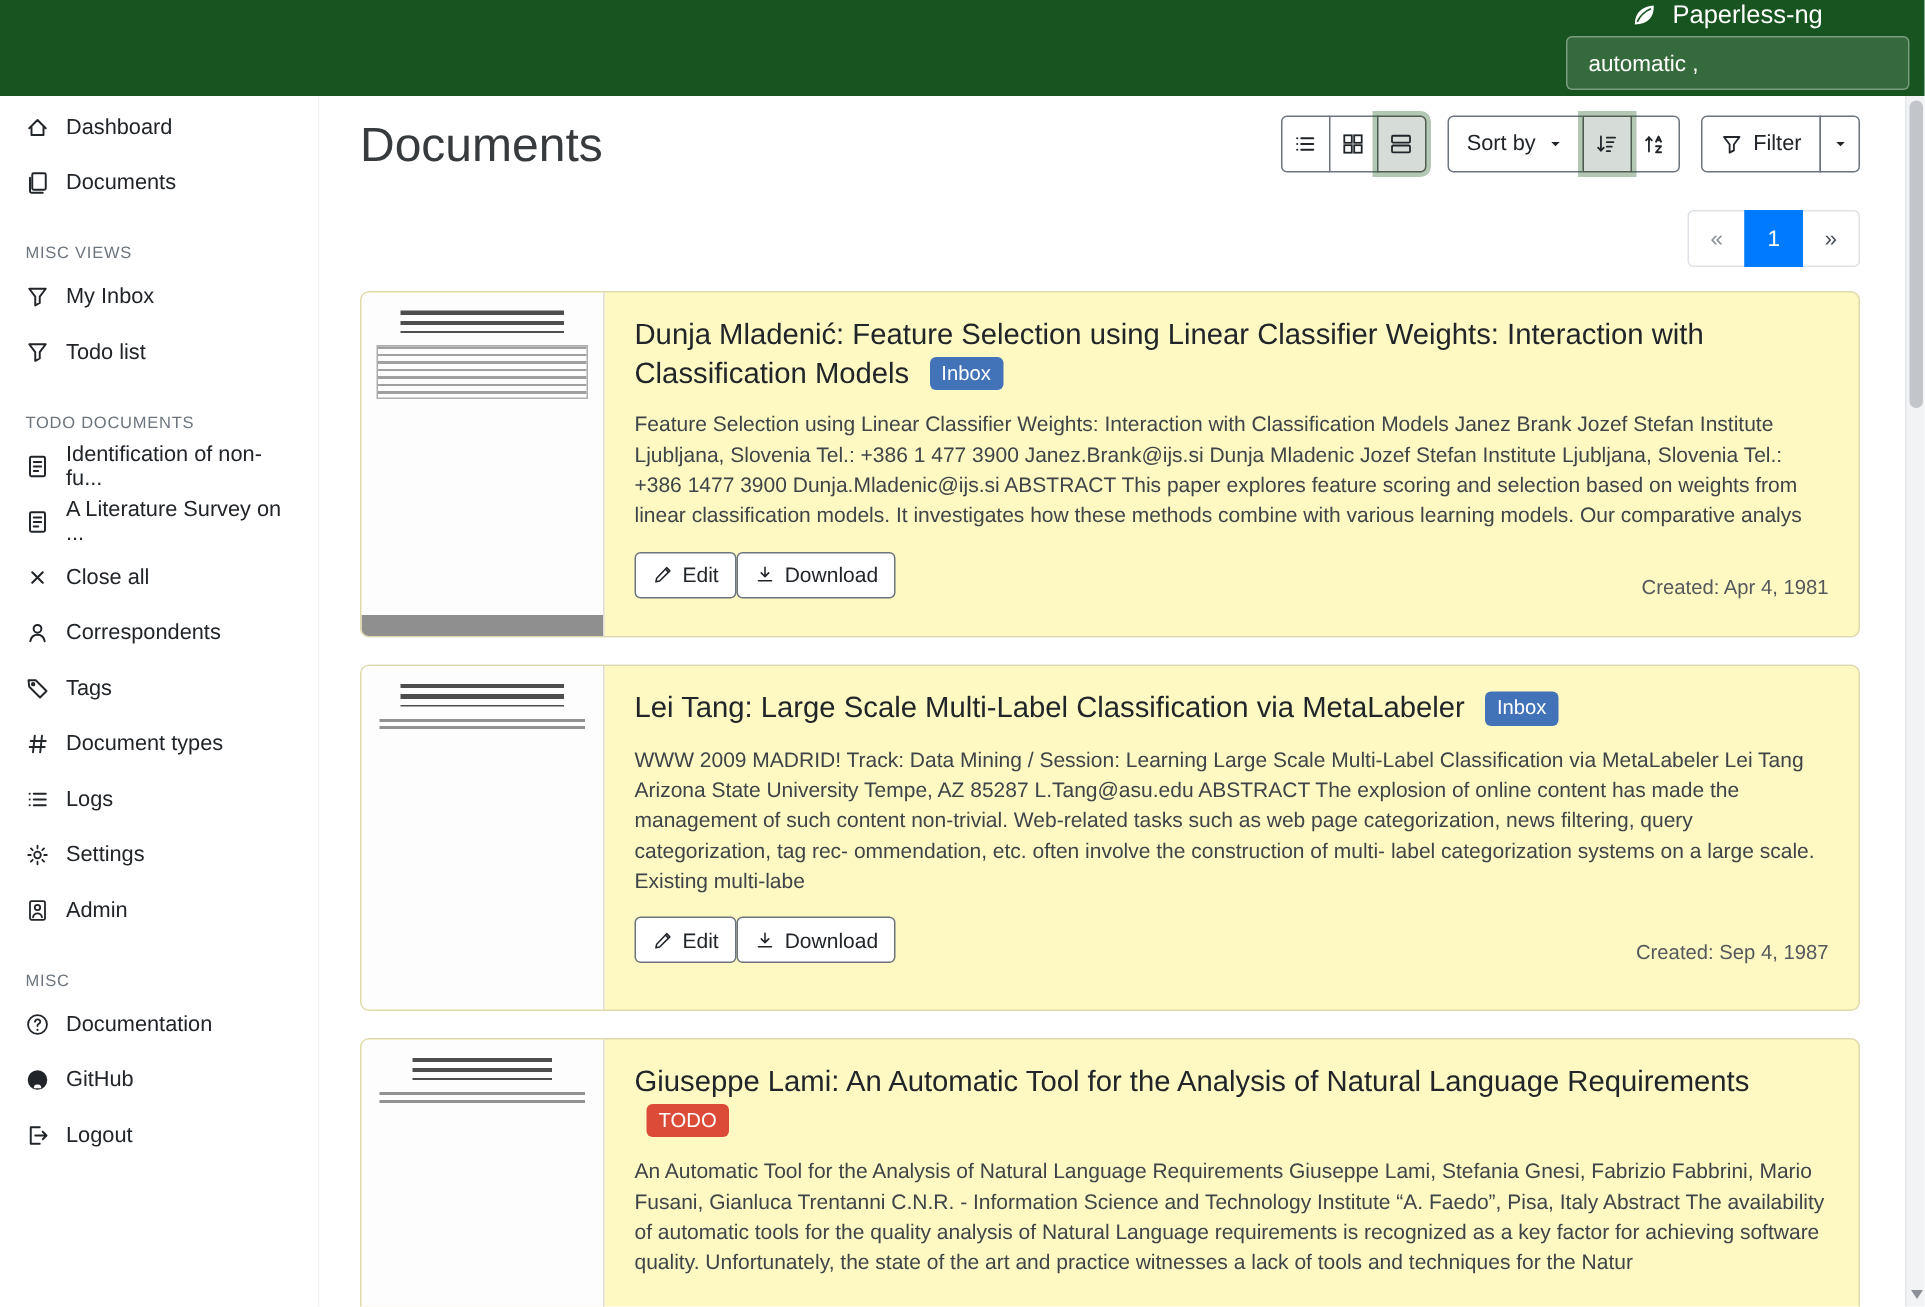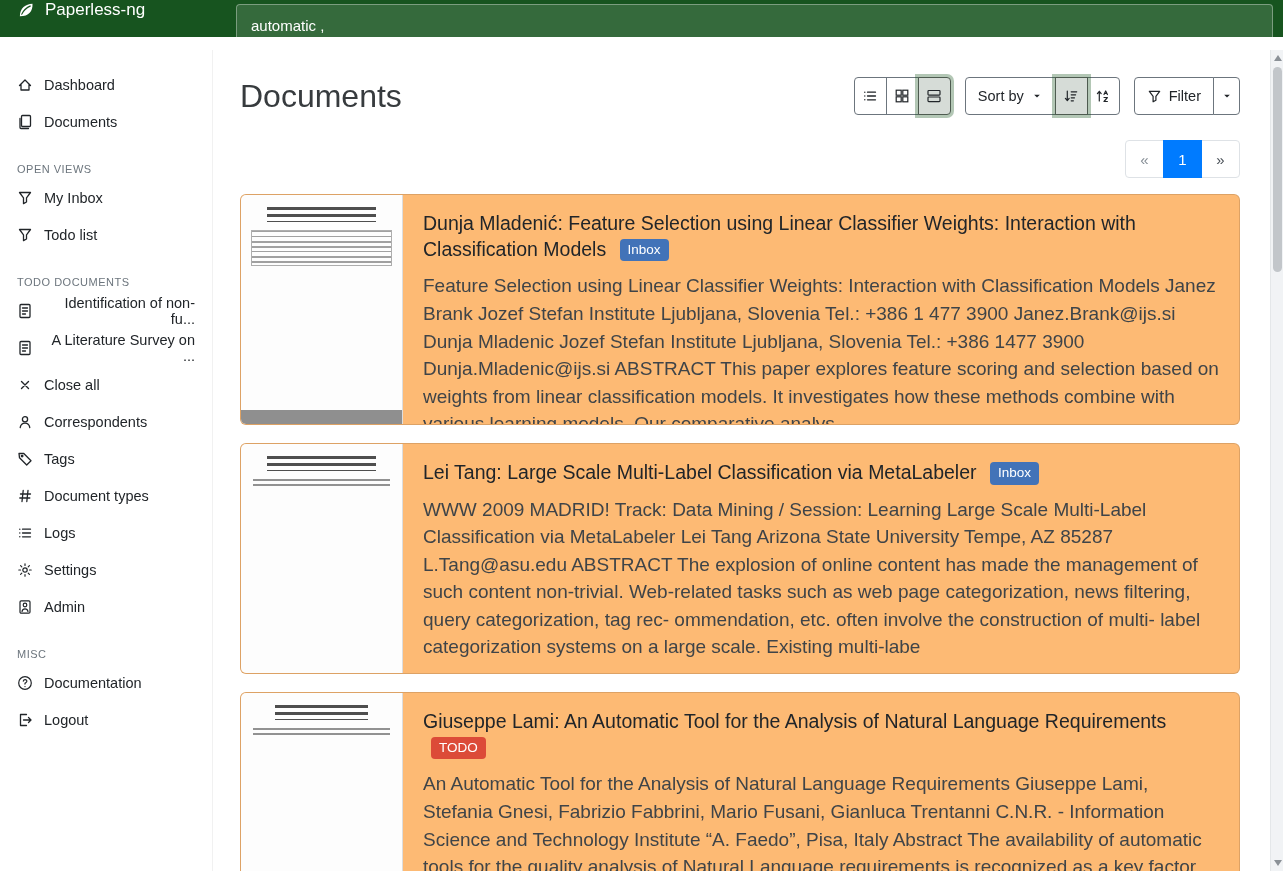--- a/index.html
+++ b/index.html
@@ -3,34 +3,34 @@
 <meta charset="utf-8">
 <style>
   * { margin:0; padding:0; box-sizing:border-box; }
   html,body { width:1283px; height:871px; overflow:hidden; background:#fff;
               font-family:"Liberation Sans", sans-serif; color:#212529; }
   a { text-decoration:none; color:inherit; cursor:pointer; }
   button { font-family:inherit; cursor:pointer; }
   svg { display:block; }
 
   
-  .navbar { position:absolute; top:0; left:0; width:1283px; height:37px;
-            background:#17541f; display:flex; align-items:flex-start; z-index:20; }
+  .navbar { position:absolute; top:0; left:0; width:1283px; height:64px;
+            background:#17541f; display:flex; align-items:flex-end; z-index:20;flex-direction:column; }
   .brand { width:213px; flex:none; display:flex; align-items:center; gap:9px;
            padding:0 16px; color:#fff; font-size:17px; }
   .brand-icon { width:20px; height:20px; }
   .search-input { flex:1; margin:4px 10px 4px 23px; height:42px;
                   background:rgba(255,255,255,.13); border:1px solid rgba(255,255,255,.35);
                   border-radius:4px; color:#fff; font-size:15px; padding:0 14px; outline:none; }
 
   
   .sidebar { position:absolute; top:50px; left:0; width:213px; bottom:0;
              background:#fff; border-right:1px solid #f1f1f1; padding-top:16px; overflow:hidden; }
   .nav-item { display:flex; align-items:center; gap:11px; height:37px;
-              padding:0 17px; font-size:14.5px; color:#212529;text-align:right; }
+              padding:0 17px; font-size:14.5px; color:#212529; }
   .nav-item .icon { width:16px; height:16px; flex:none; color:#212529; }
   .section-title { margin-top:14px; padding:9px 17px 4px; font-size:11px;
                    color:#6c757d; letter-spacing:.5px; font-weight:400; }
 
   
   .main { position:absolute; top:50px; left:213px; width:1057px; bottom:0;
           padding:24px 30px 0 27px; overflow:hidden; background:#fff; }
   .page-header { display:flex; align-items:center; justify-content:space-between; height:44px; }
   .page-title { font-size:32px; font-weight:400; color:#373b3e; }
   .toolbar { display:flex; align-items:center; gap:14px; }
@@ -52,37 +52,37 @@
               justify-content:center; font-size:15px; background:#fff;
               border:1px solid #dee2e6; margin-left:-1px; }
   .page-btn:first-child { border-radius:4px 0 0 4px; margin-left:0; }
   .page-btn:last-child { border-radius:0 4px 4px 0; }
   .page-btn.disabled { color:#868e96; }
   .page-btn.current { color:#fff; border-color:#007bff; z-index:2; }
   .page-btn.next { color:#495057; }
 
   
   .card { display:flex; min-height:231px; max-height:231px; border:1px solid rgba(0,0,0,.125);
-          border-radius:6px; margin-top:18px; overflow:hidden; background:#fdba74; }
+          border-radius:6px; margin-top:18px; overflow:hidden; background:#fef9c3; }
   .card:first-of-type { margin-top:16px; }
   .thumb { width:162px; flex:none; border-right:1px solid rgba(0,0,0,.125);
            background:#fdfdfd; display:flex; flex-direction:column; padding:10px 0 0; }
   .t-head { height:15px; margin:2px 26px 8px; background:repeating-linear-gradient(#2f2f2f 0 3px, transparent 3px 7px); opacity:.85; }
   .t-box  { height:36px; margin:0 10px 8px; border:1px solid #9a9a9a;
             background:repeating-linear-gradient(#8a8a8a 0 1.5px, transparent 1.5px 5px); opacity:.8; }
   .t-sub  { height:10px; margin:0 12px 8px; background:repeating-linear-gradient(#777 0 2px, transparent 2px 5px); opacity:.8; }
   .t-cols { display:flex; gap:7px; margin:0 10px; flex:1; }
   .t-strip { height:14px; margin-top:8px; background:#8f8f8f; }
 
   .card-body { flex:1; padding:16px 20px 12px; display:flex; flex-direction:column; min-width:0; }
   .title-row { font-size:19.5px; line-height:1.32; color:#212529; }
   .card-title { color:#212529; }
   .badge { display:inline-block; margin-left:8px; padding:3px 8px 4px; border-radius:4px;
            color:#fff; font-size:13.5px; line-height:1.15; vertical-align:2px; }
-  .excerpt { margin-top:10px; font-size:19px; line-height:1.45; color:#3f4448; }
+  .excerpt { margin-top:10px; font-size:14px; line-height:1.45; color:#3f4448; }
   .card-actions { margin-top:14px; display:flex; align-items:flex-end; justify-content:space-between; }
   .action-buttons { display:flex; }
   .btn-sm { height:31px; font-size:14px; padding:0 11px; gap:6px; }
   .created { font-size:13.5px; color:#55595c; }
 
   
   .scrollbar { position:absolute; top:50px; right:0; width:13px; bottom:0;
                background:#f1f3f5; border-left:1px solid #e4e7e9; }
   .scroll-arrow { position:absolute; left:3px; width:0; height:0;
                   border-left:4px solid transparent; border-right:4px solid transparent; }
@@ -119,21 +119,21 @@
   <a class="nav-item">
     <span class="icon">
         <svg viewBox="0 0 16 16" width="16" height="16" fill="none" stroke="currentColor" stroke-width="1.3" stroke-linecap="round" stroke-linejoin="round">
           <rect x="4.5" y="1.5" width="9" height="11" rx="1"></rect>
           <path d="M3 4.5v9a1 1 0 0 0 1 1h7.5"></path>
         </svg>
       </span>
     <span>Documents</span>
   </a>
 
-  <div class="section-title">OPEN VIEWS</div>
+  <div class="section-title">MISC VIEWS</div>
   <a class="nav-item">
     <span class="icon">
         <svg viewBox="0 0 16 16" width="16" height="16" fill="none" stroke="currentColor" stroke-width="1.3" stroke-linejoin="round">
           <path d="M2.5 2.5h11L9.5 7.8V12l-3 1.6V7.8z"></path>
         </svg>
       </span>
     <span>My Inbox</span>
   </a>
   <a class="nav-item">
     <span class="icon">
@@ -232,20 +232,29 @@
   <div class="section-title">MISC</div>
   <a class="nav-item">
     <span class="icon">
         <svg viewBox="0 0 16 16" width="16" height="16" fill="none" stroke="currentColor" stroke-width="1.2" stroke-linecap="round">
           <circle cx="8" cy="8" r="6.3"></circle>
           <path d="M6.3 6.2c.2-1 1-1.7 1.9-1.65 1 .05 1.7.8 1.65 1.7-.05.9-.8 1.2-1.6 1.8-.3.25-.3.55-.3 1"></path>
           <circle cx="8" cy="11.6" r="0.7" fill="currentColor" stroke="none"></circle>
         </svg>
       </span>
     <span>Documentation</span>
+  </a>
+  <a class="nav-item">
+    <span class="icon">
+        <svg viewBox="0 0 16 16" width="16" height="16">
+          <circle cx="8" cy="8" r="6.5" fill="currentColor"></circle>
+          <path d="M5.5 13.5c0-1.5.5-2.5 2.5-2.5s2.5 1 2.5 2.5" fill="#fff"></path>
+        </svg>
+      </span>
+    <span>GitHub</span>
   </a>
   <a class="nav-item">
     <span class="icon">
         <svg viewBox="0 0 16 16" width="16" height="16" fill="none" stroke="currentColor" stroke-width="1.3" stroke-linecap="round" stroke-linejoin="round">
           <path d="M9.5 2.5h-6v11h6M6.5 8h7M11.5 5.5 14 8l-2.5 2.5"></path>
         </svg>
       </span>
     <span>Logout</span>
   </a>
 </aside>

